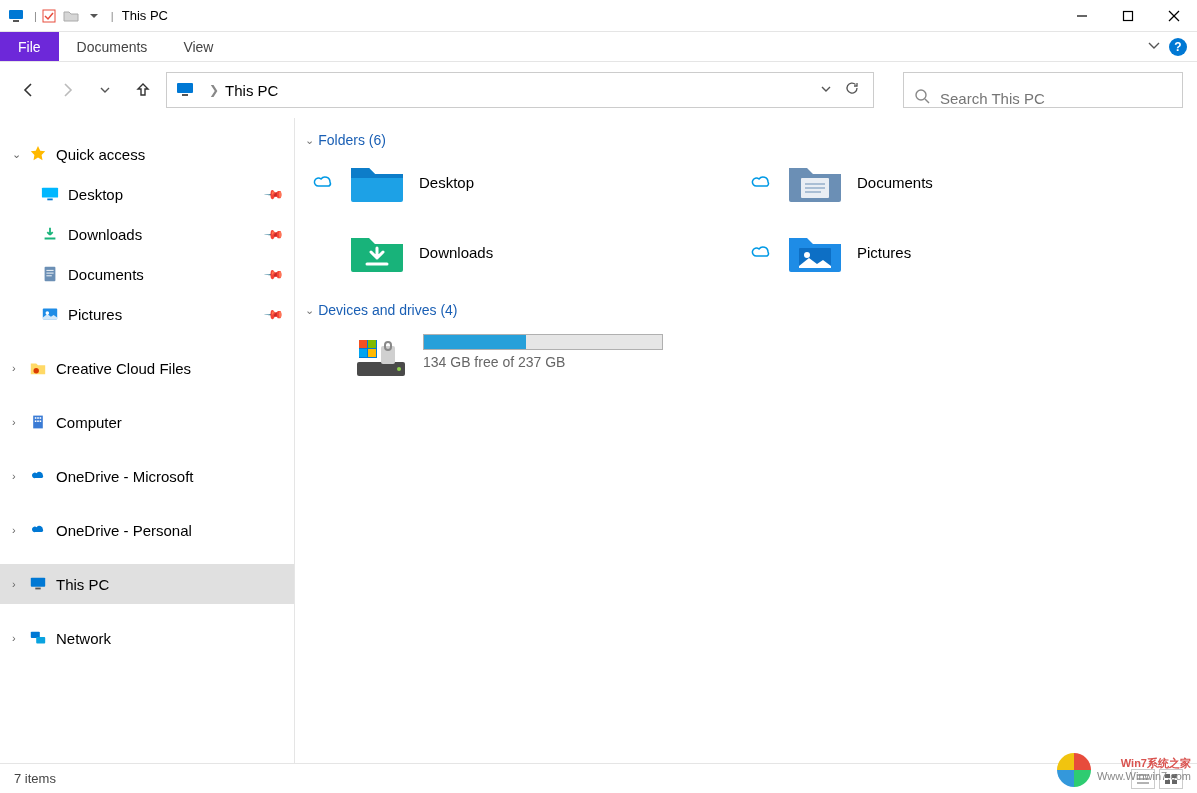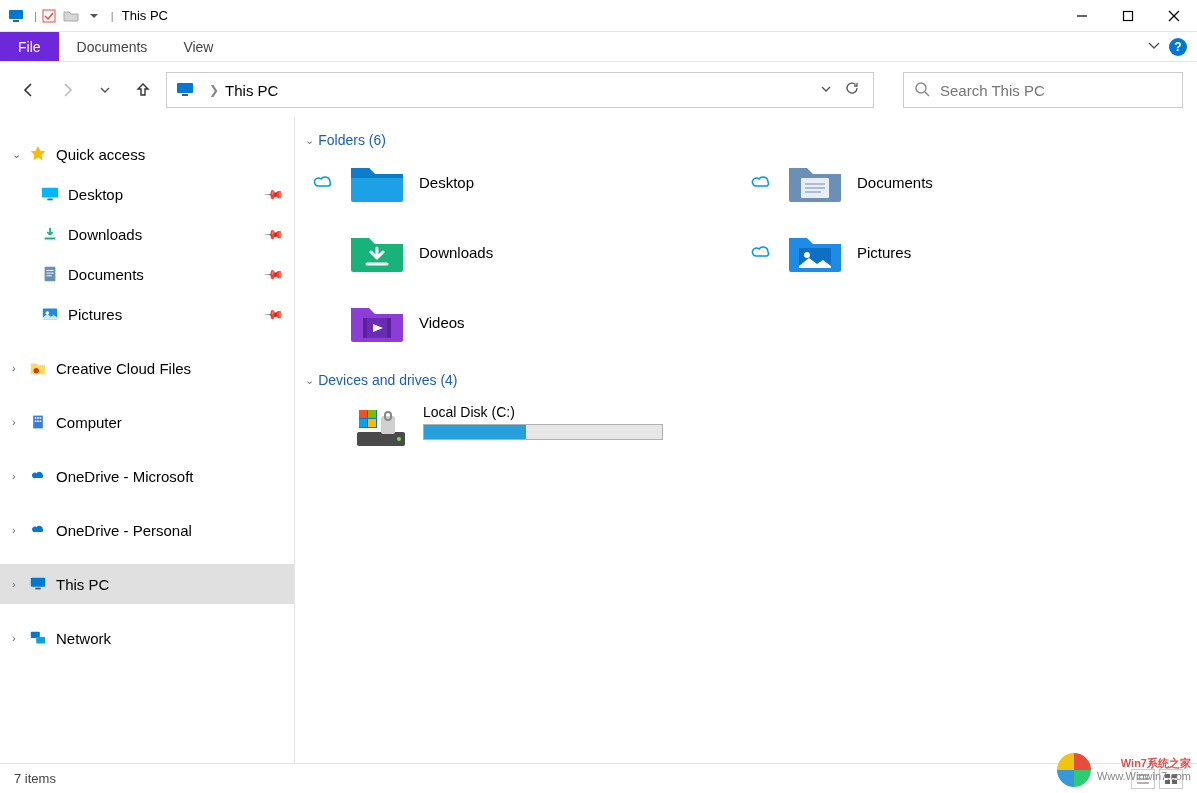--- a/index.html
+++ b/index.html
@@ -26,21 +26,21 @@
   
   .navbar { height: 56px; display: flex; align-items: center; padding: 0 14px; gap: 8px; }
   .nav-btn { width: 30px; height: 30px; display: flex; align-items: center; justify-content: center; color:#555; }
   .nav-btn.disabled { color:#bbb; }
   .addressbar { flex: 1; display: flex; align-items: center; border: 1px solid #ccc; height: 36px; padding: 0 8px; background:#fff; }
   .addressbar .pc-icon { margin-right:8px; display:flex;}
   .addressbar .crumb { font-size: 15px; }
   .addressbar .chev { color:#888; margin:0 6px; font-size:12px;}
   .addressbar .spacer { flex:1; }
   .addressbar .end-btn { width:26px; text-align:center; color:#555; }
-  .searchbox { width: 280px; border: 1px solid #ccc; height: 36px; display: flex; align-items: center; padding: 0 10px; color:#888; font-size:15px;margin-left:21px; }
+  .searchbox { width: 280px; border: 1px solid #ccc; height: 36px; display: flex; align-items: flex-end; padding: 0 10px; color:#888; font-size:15px;margin-left:21px; }
   .searchbox .sicon { margin-right:10px;}
   .searchbox input { border:none; outline:none; flex:1; font-size:15px; color:#333; }
 
   
   .main { display: flex; height: calc(100% - 32px - 30px - 56px - 30px); }
 
   
   .sidebar { width: 295px; border-right: 1px solid #e5e5e5; padding: 16px 0; font-size: 15px; overflow-y:auto;}
   .sb-row { display: flex; align-items: center; height: 40px; padding-left: 12px; padding-right: 12px; position:relative;}
   .sb-row.selected { background: #e0e0e0; }
@@ -375,33 +375,20 @@
             <svg viewBox="0 0 56 44" width="56" height="44">
               <path d="M2 8h18l6 6h28v26a2 2 0 0 1-2 2H4a2 2 0 0 1-2-2z" fill="#1e8ce6"></path>
               <rect x="12" y="18" width="32" height="20" fill="#0d6fc5" rx="1"></rect>
               <circle cx="20" cy="25" r="3" fill="#fff"></circle>
               <path d="M12 36l10-8 8 6 6-4 8 6v2H12z" fill="#fff"></path>
             </svg>
           </span>
         <span class="fname">Pictures</span>
       </div>
 
-      <div class="folder-item">
-        <span class="cloud empty"></span>
-        <span class="bigicon">
-            <svg viewBox="0 0 56 44" width="56" height="44">
-              <path d="M2 8h18l6 6h28v26a2 2 0 0 1-2 2H4a2 2 0 0 1-2-2z" fill="#8b3dd6"></path>
-              <rect x="14" y="18" width="28" height="20" fill="#6b2bb5" rx="1"></rect>
-              <path d="M24 24l10 4-10 4z" fill="#fff"></path>
-              <rect x="14" y="18" width="4" height="20" fill="#5a2299"></rect>
-              <rect x="38" y="18" width="4" height="20" fill="#5a2299"></rect>
-            </svg>
-          </span>
-        <span class="fname">Videos</span>
-      </div>
     </div>
 
     <div class="group-header">
       <span class="gcaret">⌄</span>
       <span>Devices and drives (4)</span>
     </div>
 
     <div class="drive-row">
       <span class="drive-icon">
         <svg viewBox="0 0 56 48" width="56" height="48">
@@ -410,24 +397,24 @@
           <rect x="6" y="6" width="18" height="18" fill="#0078d4"></rect>
           <rect x="6" y="6" width="8" height="8" fill="#f25022"></rect>
             <rect x="15" y="6" width="8" height="8" fill="#7fba00"></rect>
             <rect x="6" y="15" width="8" height="8" fill="#00a4ef"></rect>
             <rect x="15" y="15" width="8" height="8" fill="#ffb900"></rect>
           <rect x="28" y="12" width="14" height="18" fill="#d0d0d0" rx="2"></rect>
             <rect x="32" y="8" width="6" height="8" fill="none" stroke="#888" stroke-width="2" rx="3"></rect>
         </svg>
       </span>
       <div class="drive-info">
-        <div class="dname">Local Disk (C:)</div>
         <div class="drive-bar">
             <div class="fill" id="drive-fill" style="width: 43%;"></div>
           </div>
+        <div class="drive-free">134 GB free of 237 GB</div>
       </div>
     </div>
   </div>
 </div>
 
 <div class="statusbar">
   <span>7 items</span>
   <div class="viewbtns">
     <div class="vb">
         <svg width="12" height="10" viewBox="0 0 12 10">

